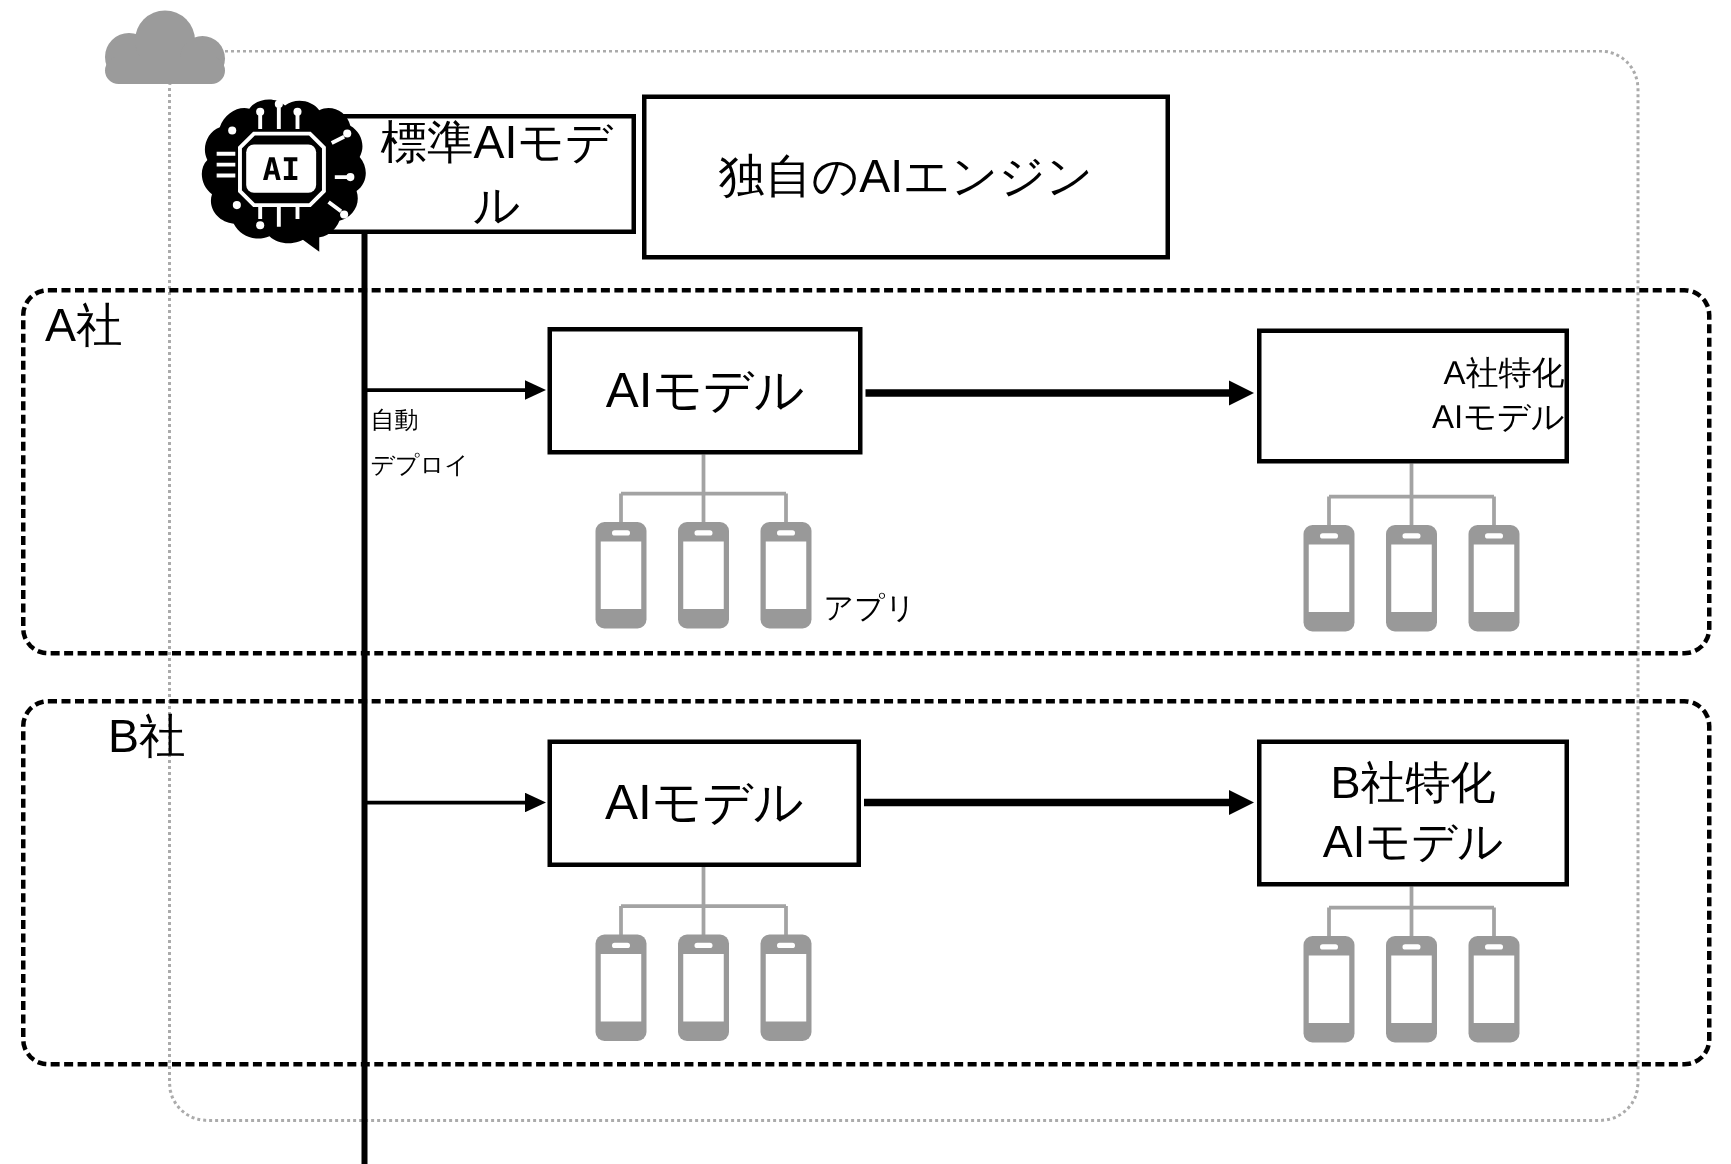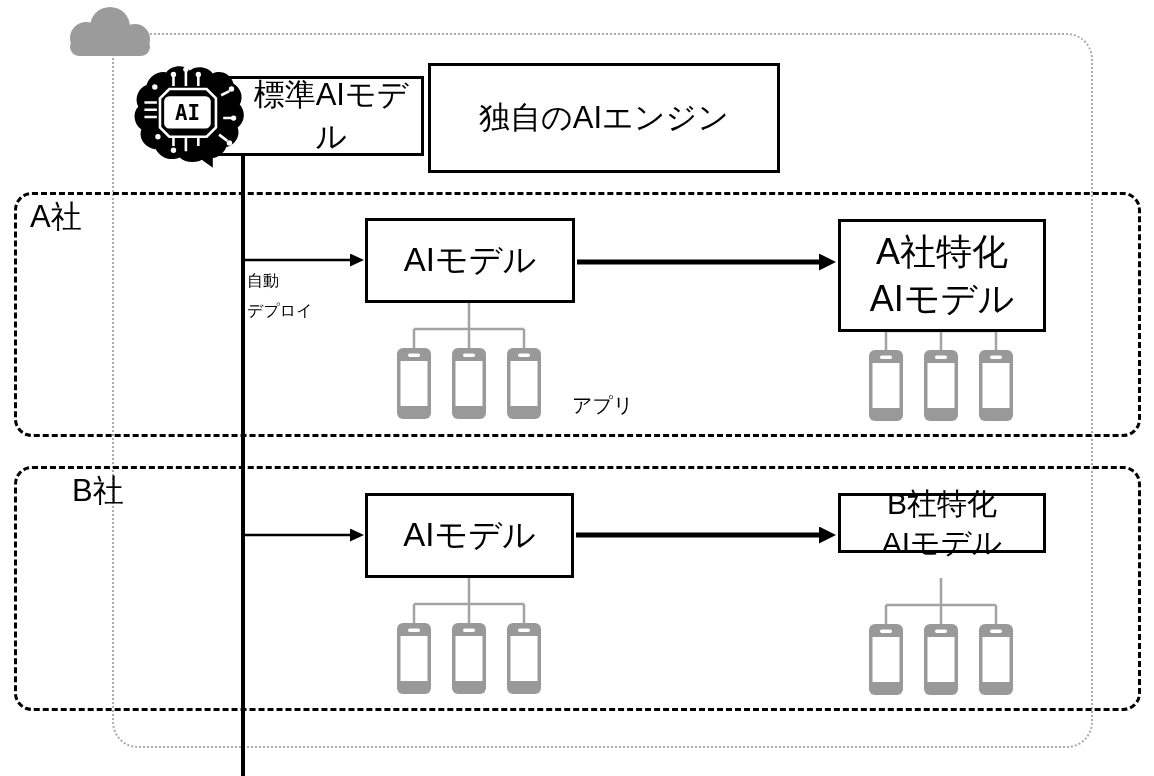--- a/index.html
+++ b/index.html
@@ -22,29 +22,29 @@
   #label-b{left:32px;top:474px;margin-left:40px;}
   .overlay{position:absolute;left:0;top:0;width:1154px;height:776px;pointer-events:none;}
   .box{
     position:absolute;background:#fff;border:3px solid #000;box-sizing:border-box;
     display:flex;flex-direction:column;align-items:center;justify-content:center;
     text-align:center;
   }
   #box-standard{left:202px;top:76px;width:222px;height:80px;font-size:31px;padding-left:36px;}
   #box-engine{left:428px;top:63px;width:352px;height:110px;font-size:31px;}
   #box-model-a{left:365px;top:218px;width:210px;height:85px;font-size:33px;}
-  #box-spec-a{left:838px;top:219px;width:208px;height:113px;font-size:36px;line-height:1.3;}
+  #box-spec-a{left:838px;top:219px;width:208px;height:90px;font-size:22px;line-height:1.3;align-items:flex-end;}
   #box-model-b{left:365px;top:493px;width:209px;height:85px;font-size:33px;}
-  #box-spec-b{left:838px;top:493px;width:208px;height:60px;font-size:30px;line-height:1.3;}
+  #box-spec-b{left:838px;top:493px;width:208px;height:98px;font-size:30px;line-height:1.3;}
   .note{position:absolute;}
   #note-deploy{left:247px;top:266px;font-size:16px;line-height:30px;}
   #note-learning{left:577px;top:273px;width:244px;text-align:center;}
   #note-learning .l1{font-size:17px;display:block;margin-bottom:3px;}
   #note-learning .l2{font-size:26px;display:block;}
-  #note-app{left:549px;top:392px;font-size:20px;margin-left:23px;}
+  #note-app{left:549px;top:392px;font-size:20px;}
   .cloud-svg{position:absolute;left:58px;top:4px;}
   .ai-icon-svg{position:absolute;left:132px;top:64px;}
 </style>
 </head>
 <body>
 
 <div class="canvas">
 
   <div class="outer-boundary"></div>
 

